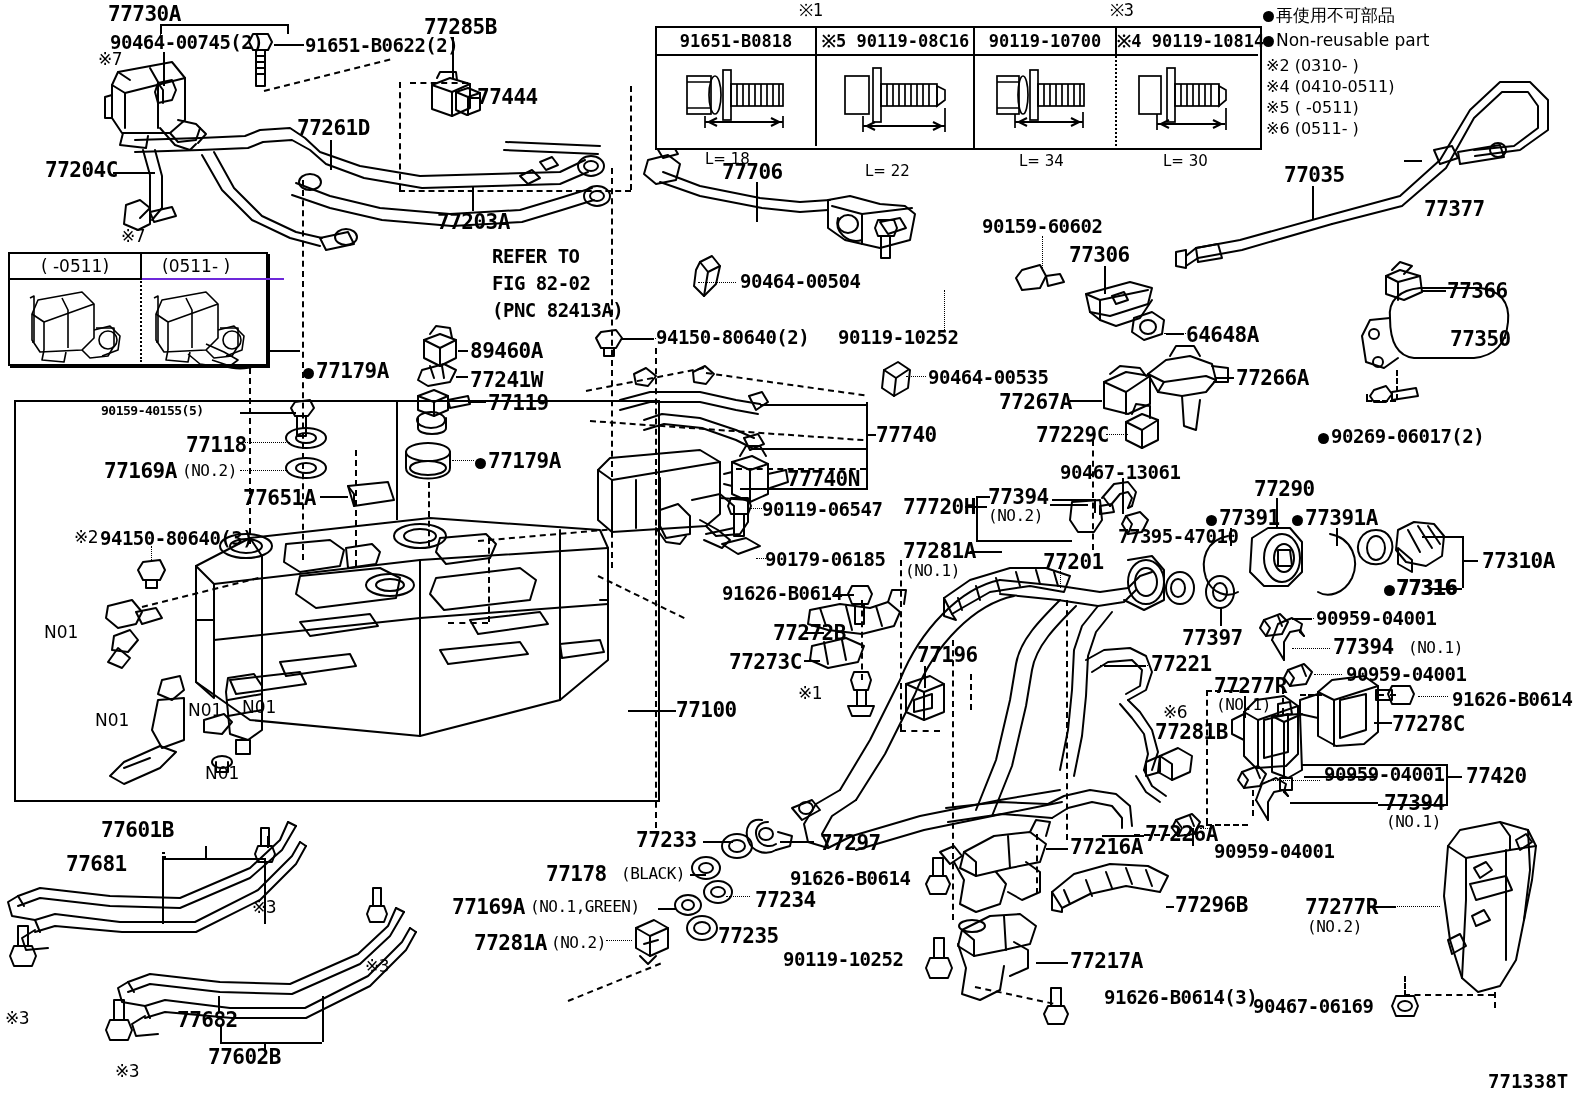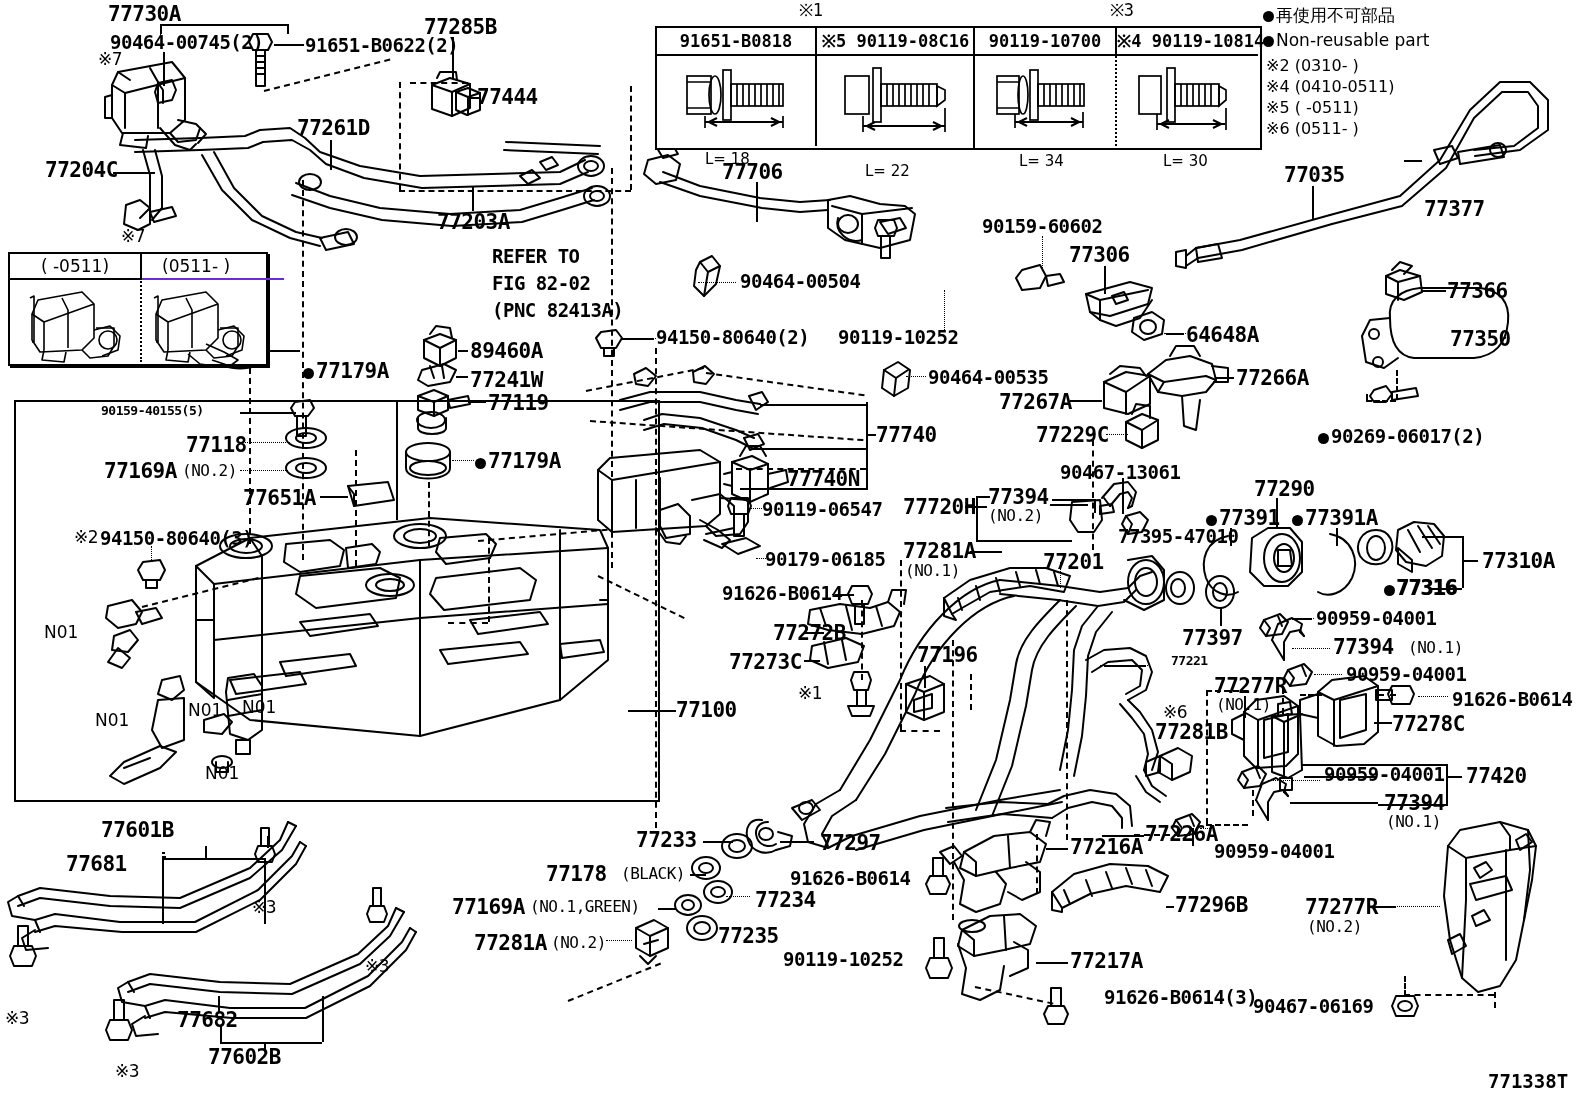--- a/index.html
+++ b/index.html
@@ -967,21 +967,21 @@
       <div class="lbl" style="left: 988px; top: 508px; font-size: 16px; font-weight: normal;">(NO.2)</div>
       <div class="lbl" style="left: 1118px; top: 527px; font-size: 19px;">77395-47010</div>
       <div class="lbl" style="left: 903px; top: 541px; font-size: 21px;">77281A</div>
       <div class="lbl" style="left: 905px; top: 563px; font-size: 16px; font-weight: normal;">(NO.1)</div>
       <div class="lbl" style="left: 1043px; top: 552px; font-size: 21px;">77201</div>
       <div class="lbl" style="left: 722px; top: 584px; font-size: 19px;">91626-B0614</div>
       <div class="lbl" style="left: 729px; top: 623px; font-size: 21px; margin-left: 44px;">77272B</div>
       <div class="lbl" style="left: 729px; top: 652px; font-size: 21px;">77273C</div>
       <div class="lbl" style="left: 917px; top: 645px; font-size: 21px;">77196</div>
       <div class="lbl" style="left: 1182px; top: 628px; font-size: 21px;">77397</div>
-      <div class="lbl" style="left: 1151px; top: 654px; font-size: 13px; padding-left: 20px;">77221</div>
+      <div class="lbl" style="left: 1151px; top: 654px; font-size: 21px;">77221</div>
       <div class="lbl" style="left: 1214px; top: 676px; font-size: 21px;">77277R</div>
       <div class="lbl" style="left: 1216px; top: 697px; font-size: 16px; font-weight: normal;">(NO.1)</div>
       <div class="lbl" style="left: 1155px; top: 722px; font-size: 21px;">77281B</div>
       <div class="lbl" style="left: 1145px; top: 824px; font-size: 21px; text-align: right;">77226A</div>
       <div class="lbl" style="left: 1070px; top: 837px; font-size: 21px;">77216A</div>
       <div class="lbl" style="left: 1175px; top: 895px; font-size: 21px;">77296B</div>
       <div class="lbl" style="left: 1070px; top: 951px; font-size: 21px;">77217A</div>
       <div class="lbl" style="left: 676px; top: 700px; font-size: 21px;">77100</div>
       <div class="lbl" style="left: 636px; top: 830px; font-size: 21px;">77233</div>
       <div class="lbl" style="left: 820px; top: 833px; font-size: 21px;">77297</div>

